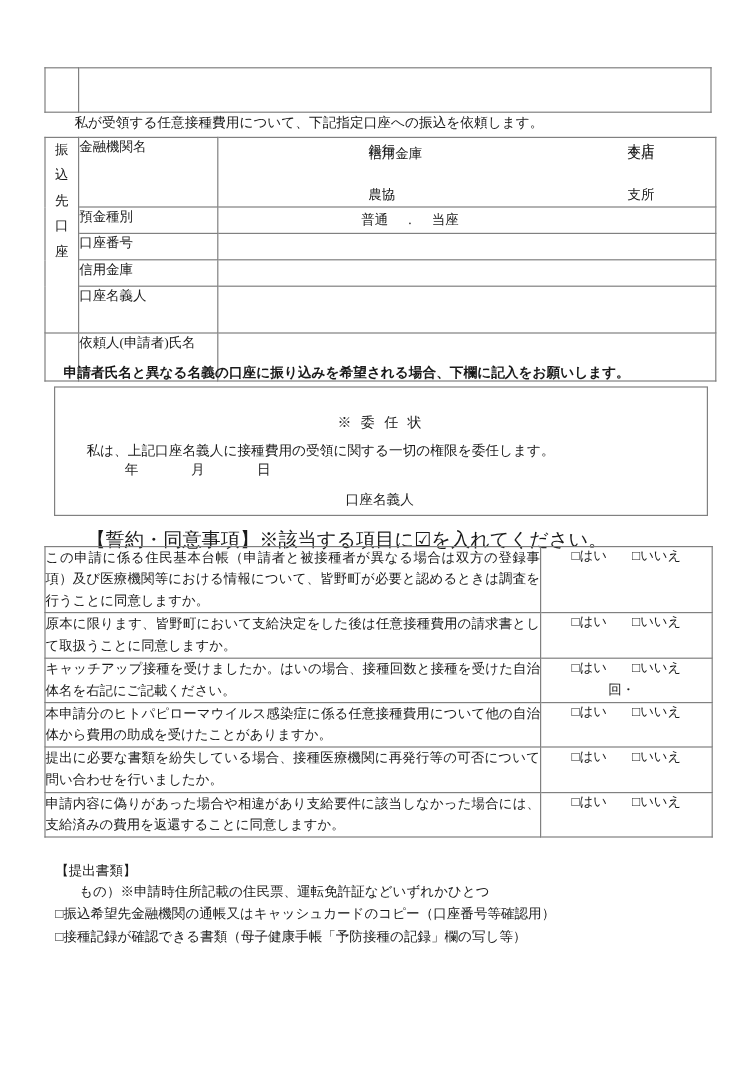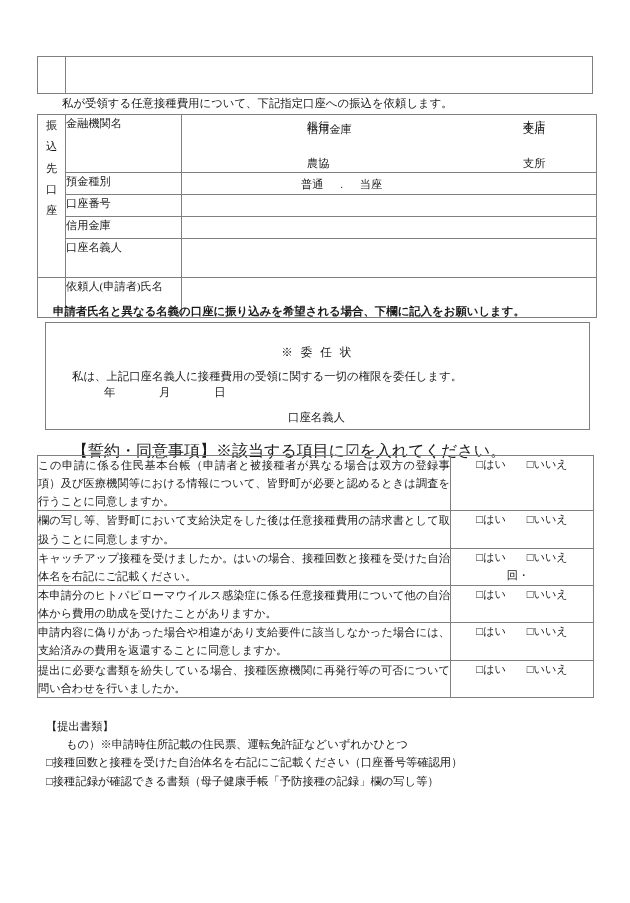--- a/index.html
+++ b/index.html
@@ -305,21 +305,21 @@
   <table class="tbl" id="consent-table">
     <tbody>
         <tr>
       <td class="col-q q-cell" style="height:50px">この申請に係る住民基本台帳（申請者と被接種者が異なる場合は双方の登録事項）及び医療機関等における情報について、皆野町が必要と認めるときは調査を行うことに同意しますか。</td>
       <td class="col-a a-cell" style="height:50px">
         <span class="opt"><span>□</span><span>はい</span></span>
         <span class="opt"><span>□</span><span>いいえ</span></span>
       </td>
     </tr>
     <tr>
-      <td class="col-q q-cell" style="height:32px">欄の写し等、皆野町において支給決定をした後は任意接種費用の請求書として取扱うことに同意しますか。</td>
+      <td class="col-q q-cell" style="height:32px">原本に限ります、皆野町において支給決定をした後は任意接種費用の請求書として取扱うことに同意しますか。</td>
       <td class="col-a a-cell" style="height:32px">
         <span class="opt"><span>□</span><span>はい</span></span>
         <span class="opt"><span>□</span><span>いいえ</span></span>
       </td>
     </tr>
     <tr>
       <td class="col-q q-cell" style="height:32px">キャッチアップ接種を受けましたか。はいの場合、接種回数と接種を受けた自治体名を右記にご記載ください。</td>
       <td class="col-a a-cell" style="height:32px">
         <span class="opt"><span>□</span><span>はい</span></span>
         <span class="opt"><span>□</span><span>いいえ</span></span>
@@ -327,43 +327,43 @@
       </td>
     </tr>
     <tr>
       <td class="col-q q-cell" style="height:32px">本申請分のヒトパピローマウイルス感染症に係る任意接種費用について他の自治体から費用の助成を受けたことがありますか。</td>
       <td class="col-a a-cell" style="height:32px">
         <span class="opt"><span>□</span><span>はい</span></span>
         <span class="opt"><span>□</span><span>いいえ</span></span>
       </td>
     </tr>
     <tr>
+      <td class="col-q q-cell" style="height:32px">提出に必要な書類を紛失している場合、接種医療機関に再発行等の可否について問い合わせを行いましたか。</td>
+      <td class="col-a a-cell" style="height:32px">
+        <span class="opt"><span>□</span><span>はい</span></span>
+        <span class="opt"><span>□</span><span>いいえ</span></span>
+      </td>
+    </tr>
+    <tr>
       <td class="col-q q-cell" style="height:32px">申請内容に偽りがあった場合や相違があり支給要件に該当しなかった場合には、支給済みの費用を返還することに同意しますか。</td>
-      <td class="col-a a-cell" style="height:32px">
-        <span class="opt"><span>□</span><span>はい</span></span>
-        <span class="opt"><span>□</span><span>いいえ</span></span>
-      </td>
-    </tr>
-    <tr>
-      <td class="col-q q-cell" style="height:32px">提出に必要な書類を紛失している場合、接種医療機関に再発行等の可否について問い合わせを行いましたか。</td>
       <td class="col-a a-cell" style="height:32px">
         <span class="opt"><span>□</span><span>はい</span></span>
         <span class="opt"><span>□</span><span>いいえ</span></span>
       </td>
     </tr>
   </tbody>
     </table>
 
   <div id="docs-section">
     <div id="docs-title">【提出書類】</div>
 
     <div class="doc-item">
       <span class="cont">もの）※申請時住所記載の住民票、運転免許証などいずれかひとつ</span>
     </div>
     <div class="doc-item">
-      <span>□接種回数と接種を受けた自治体名を右記にご記載ください（口座番号等確認用）</span>
+      <span>□振込希望先金融機関の通帳又はキャッシュカードのコピー（口座番号等確認用）</span>
     </div>
     <div class="doc-item">
       <span>□接種記録が確認できる書類（母子健康手帳「予防接種の記録」欄の写し等）</span>
     </div>
   </div>
 
 </div>
 
 </body></html>

